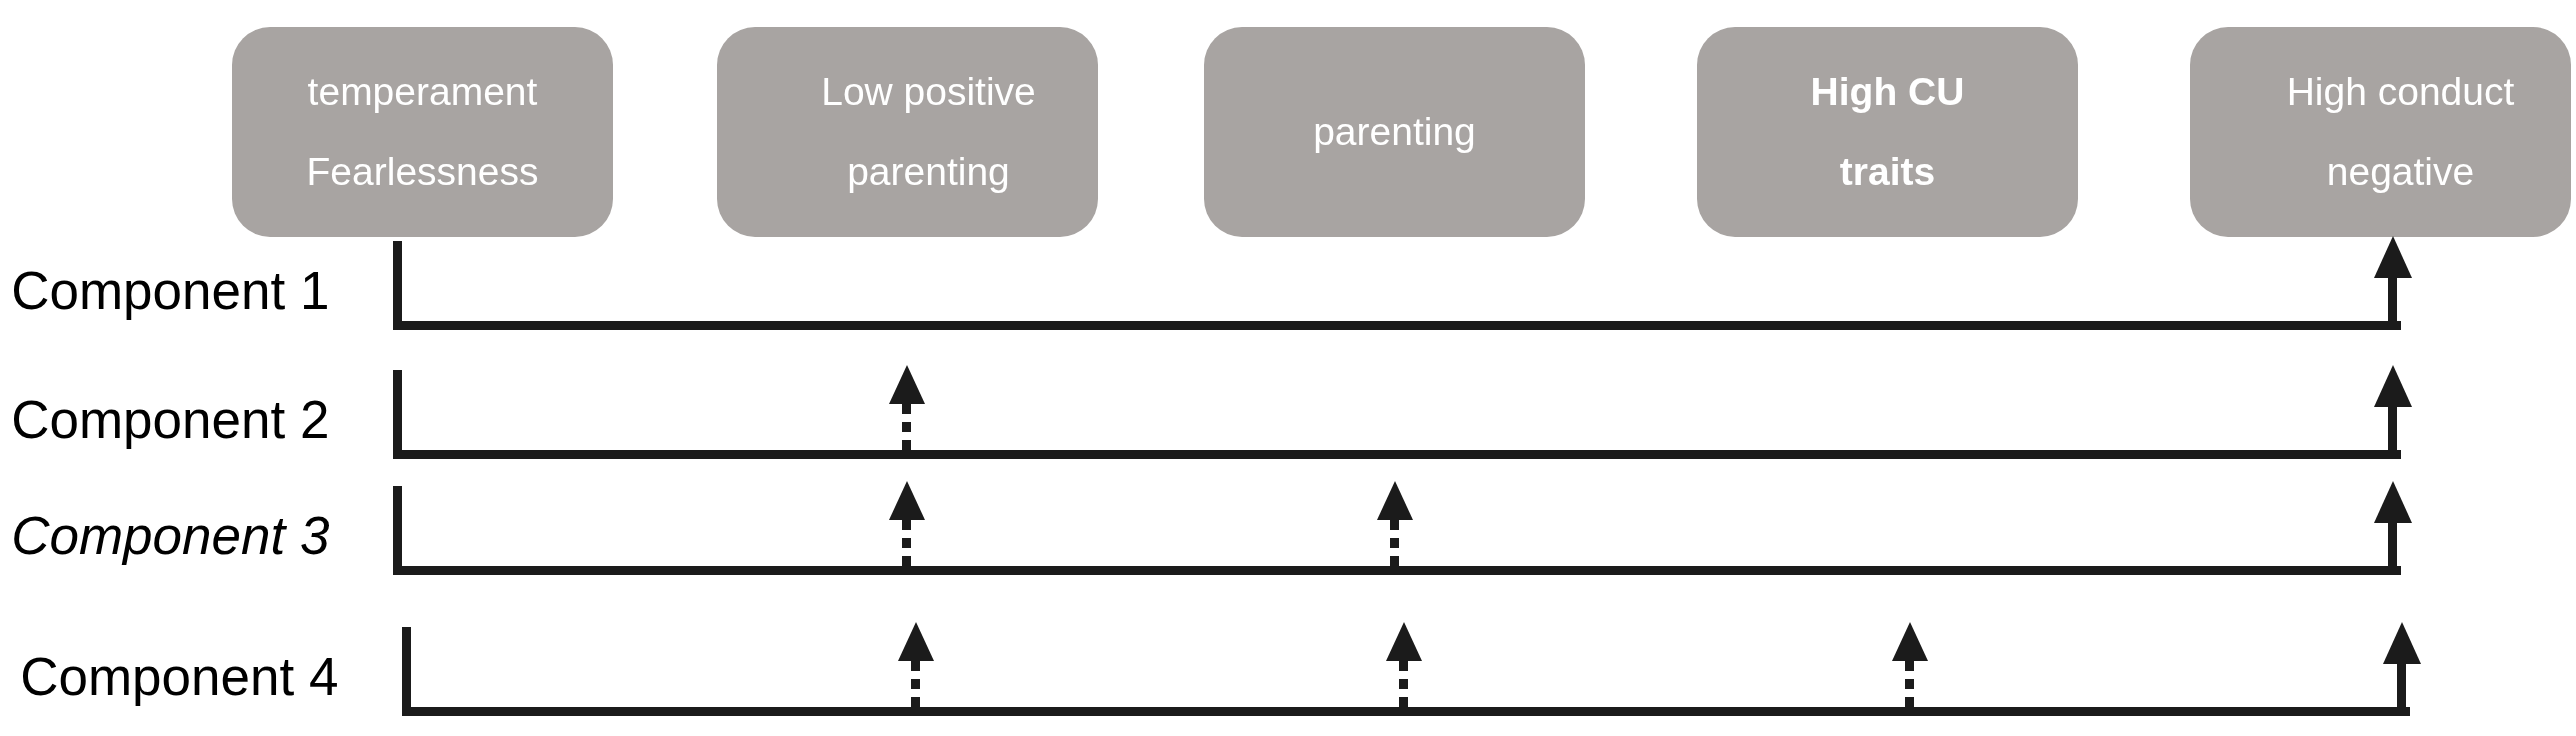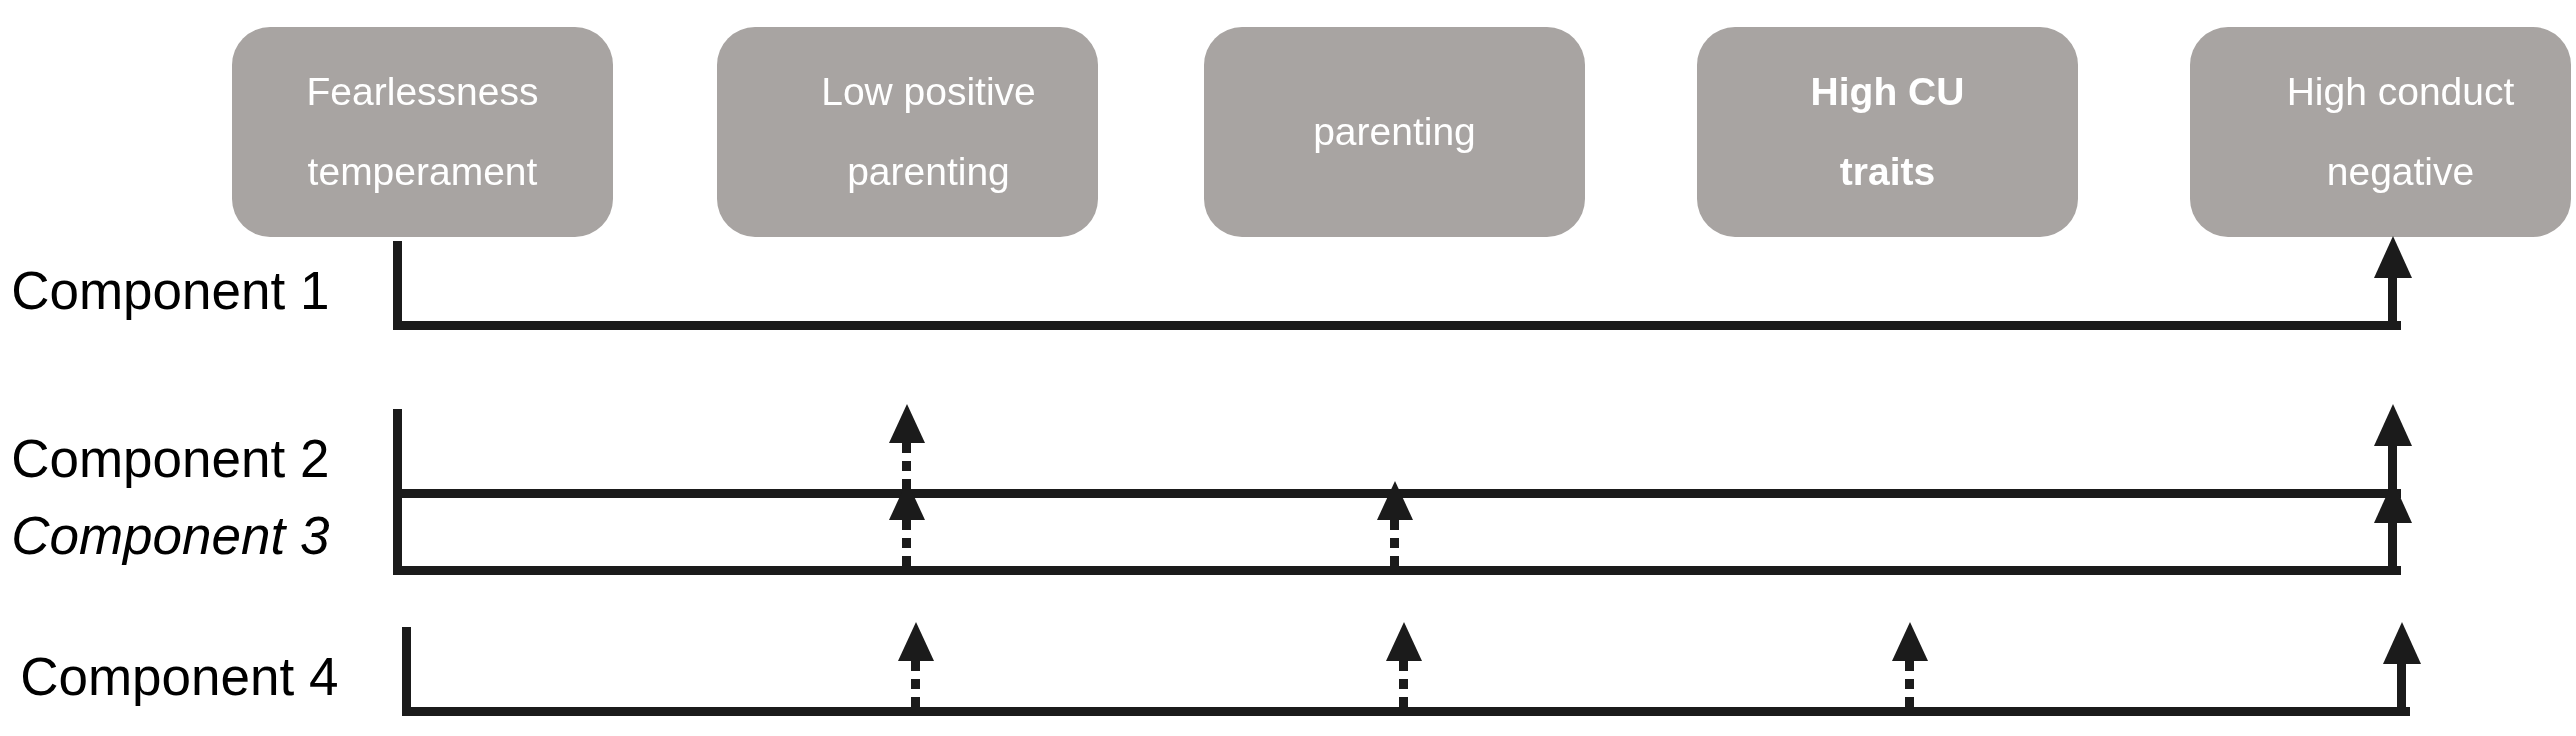--- a/index.html
+++ b/index.html
@@ -45,21 +45,21 @@
   .node-box.col-4{left:2190px;padding-left:40px;}
 
   
   .comp-row{
     position:absolute;
     left:0;
     width:2576px;
     height:14px;
   }
   .comp-row.row-0{top:321px;}
-  .comp-row.row-1{top:450px;margin-top:39px;}
+  .comp-row.row-1{top:450px;}
   .comp-row.row-2{top:566px;font-style:italic;}
   .comp-row.row-3{top:707px;margin-left:9px;}
 
   .comp-label{
     position:absolute;
     left:11.2px;
     top:-63px;
     height:64px;
     display:flex;
     align-items:center;
@@ -114,22 +114,22 @@
     width:9px;
     background:repeating-linear-gradient(to top, var(--line) 0 9.8px, transparent 9.8px 18px);
   }
 </style>
 </head>
 <body>
 
 <div class="canvas">
 
   <div class="node-box col-0">
+    <span>temperament</span>
     <span>Fearlessness</span>
-    <span>temperament</span>
   </div>
   <div class="node-box col-1">
     <span>Low positive</span>
     <span>parenting</span>
   </div>
   <div class="node-box col-2">
     <span>parenting</span>
   </div>
   <div class="node-box col-3">
     <span>High CU</span>

